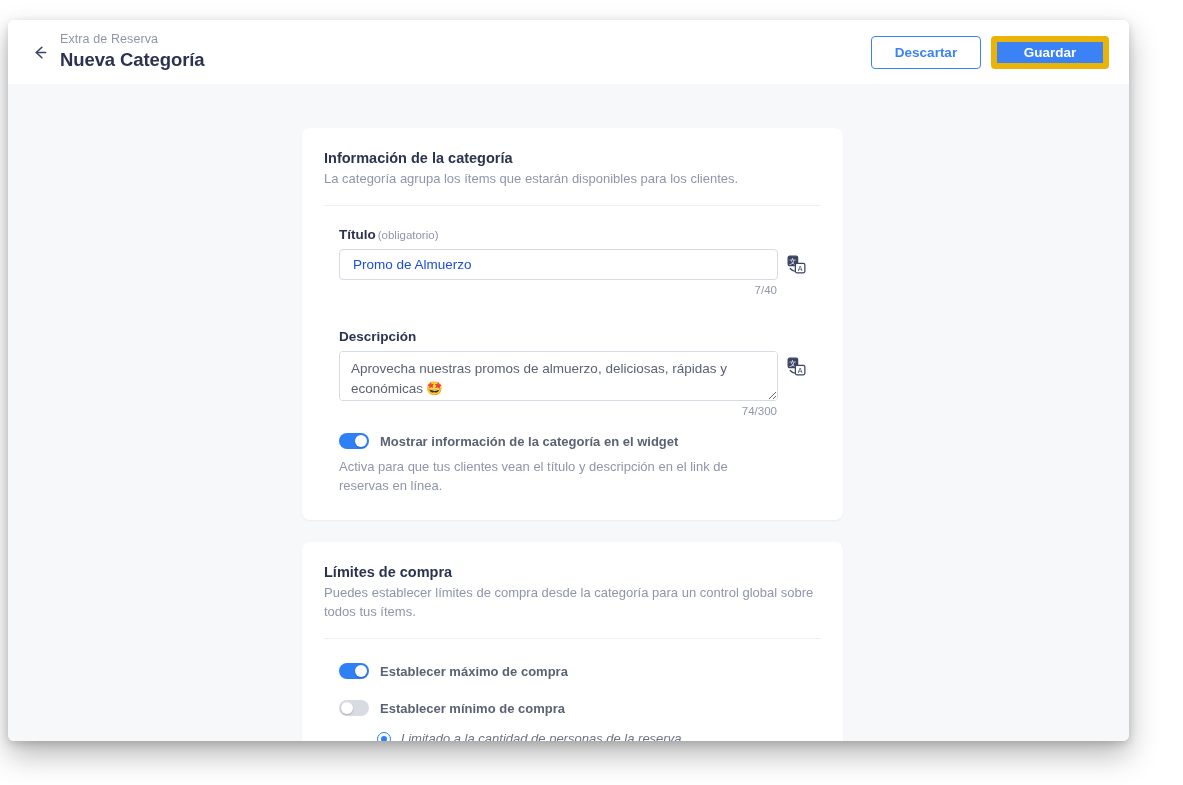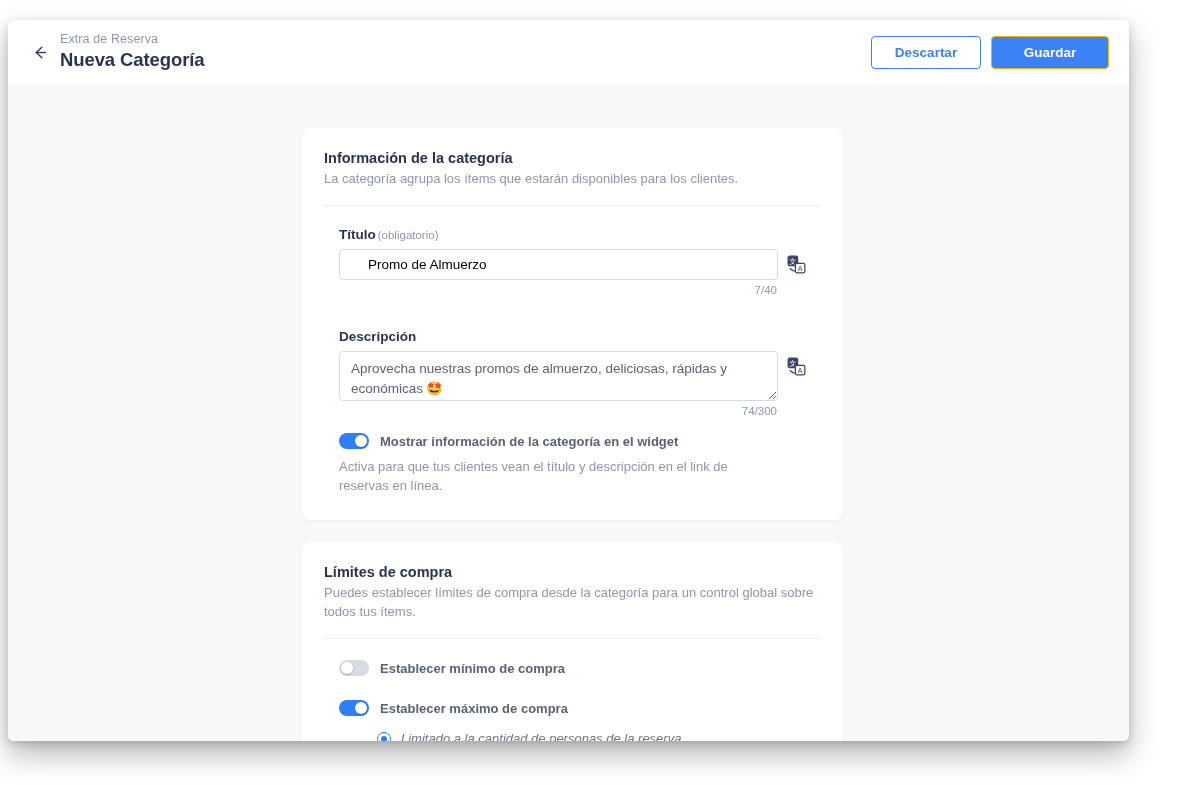--- a/index.html
+++ b/index.html
@@ -77,21 +77,21 @@
   }
   .btn-secondary {
     background: #ffffff;
     color: #3b82f6;
     border: 1px solid #3b82f6;
     min-width: 110px;
   }
   .btn-primary {
     background: #3b82f6;
     color: #ffffff;
-    border: 1px solid #eab308;
+    border: 6px solid #eab308;
     min-width: 118px;
   }
 
   
   #body-area {
     position: absolute;
     top: 64px; left: 0; right: 0; bottom: 0;
     background: #f7f8fa;
     overflow: hidden;
   }
@@ -147,23 +147,23 @@
   .input-row {
     display: flex;
     align-items: flex-start;
     gap: 9px;
   }
   .text-input {
     flex: 1 1 auto;
     height: 31px;
     border: 1px solid #d6dae2;
     border-radius: 4px;
-    padding: 0 28px;
+    padding: 0 13px;
     font-size: 13.5px;
-    color: #000000;
+    color: #1d4ed8;
     font-family: "Liberation Sans", sans-serif;
     background: #fff;
     outline: none;
   }
   .text-area {
     flex: 1 1 auto;
     height: 50px;
     border: 1px solid #d6dae2;
     border-radius: 4px;
     padding: 7px 11px;
@@ -345,32 +345,32 @@
         <div class="toggle-help">Activa para que tus clientes vean el título y descripción en el link de reservas en línea.</div>
       </div>
 
       <div class="card" id="card-limits">
 
         <div class="card-title">Límites de compra</div>
         <div class="card-subtitle">Puedes establecer límites de compra desde la categoría para un control global sobre todos tus ítems.</div>
 
         <div class="divider"></div>
 
+        <div class="toggle-row" style="margin-top:24px;">
+          <div class="toggle on">
+            <div class="knob"></div>
+          </div>
+          <div class="toggle-label">Establecer máximo de compra</div>
+        </div>
+
         <div class="toggle-row" style="margin-top:21px;">
           <div class="toggle">
             <div class="knob"></div>
           </div>
           <div class="toggle-label">Establecer mínimo de compra</div>
-        </div>
-
-        <div class="toggle-row" style="margin-top:24px;">
-          <div class="toggle on">
-            <div class="knob"></div>
-          </div>
-          <div class="toggle-label">Establecer máximo de compra</div>
         </div>
 
         <div class="radio-group">
           <div class="radio-row">
             <div class="radio checked"></div>
             <div class="radio-label">Limitado a la cantidad de personas de la reserva</div>
           </div>
           <div class="radio-row">
             <div class="radio"></div>
             <div class="radio-label muted">Limitado a un número específico</div>

